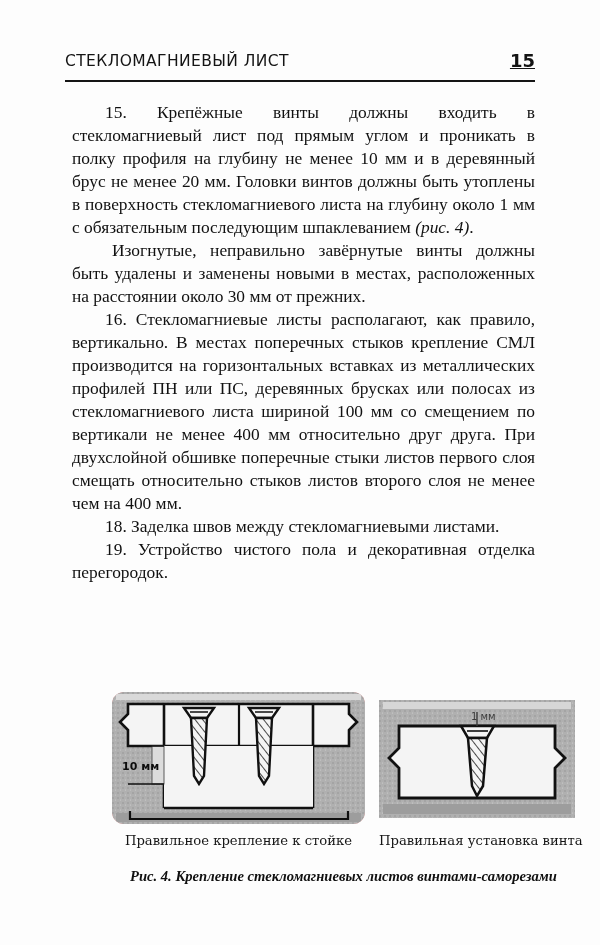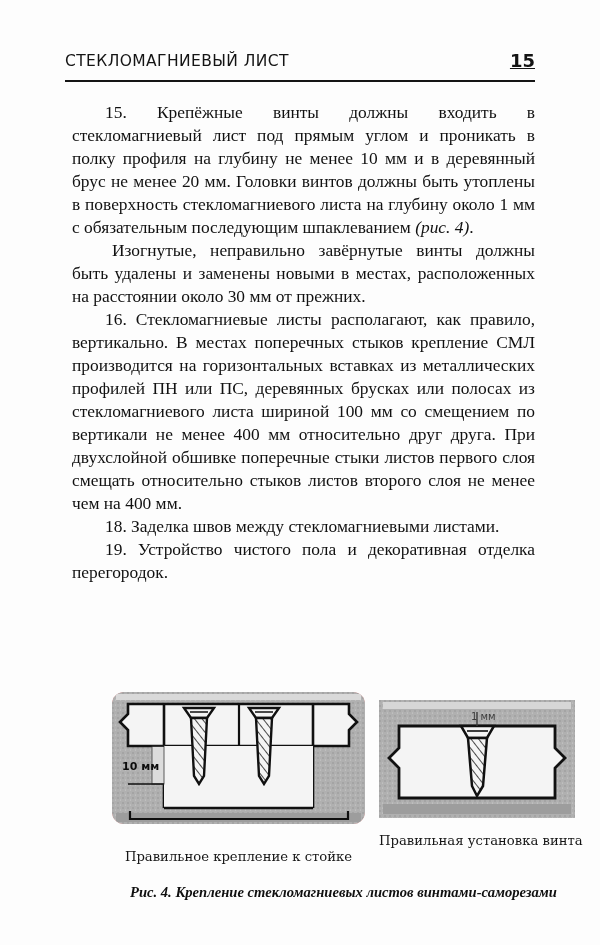--- a/index.html
+++ b/index.html
@@ -123,21 +123,21 @@
     display: flex;
     gap: 14px;
     margin-top: 9px;
   }
   .subcap {
     font-family: "DejaVu Serif", "Liberation Serif", serif;
     font-size: 13.2px;
     color: #161616;
     white-space: nowrap;
   }
-  .subcap-left { width: 253px; text-align: center; margin-top: 16px; }
+  .subcap-left { width: 253px; text-align: center; }
   .subcap-right { width: 196px; text-align: left; }
 
   .fig-caption {
     margin-top: 20px;
     font-size: 14.6px;
     font-weight: bold;
     font-style: italic;
     color: #101010;
     text-align: center;
     white-space: nowrap;

